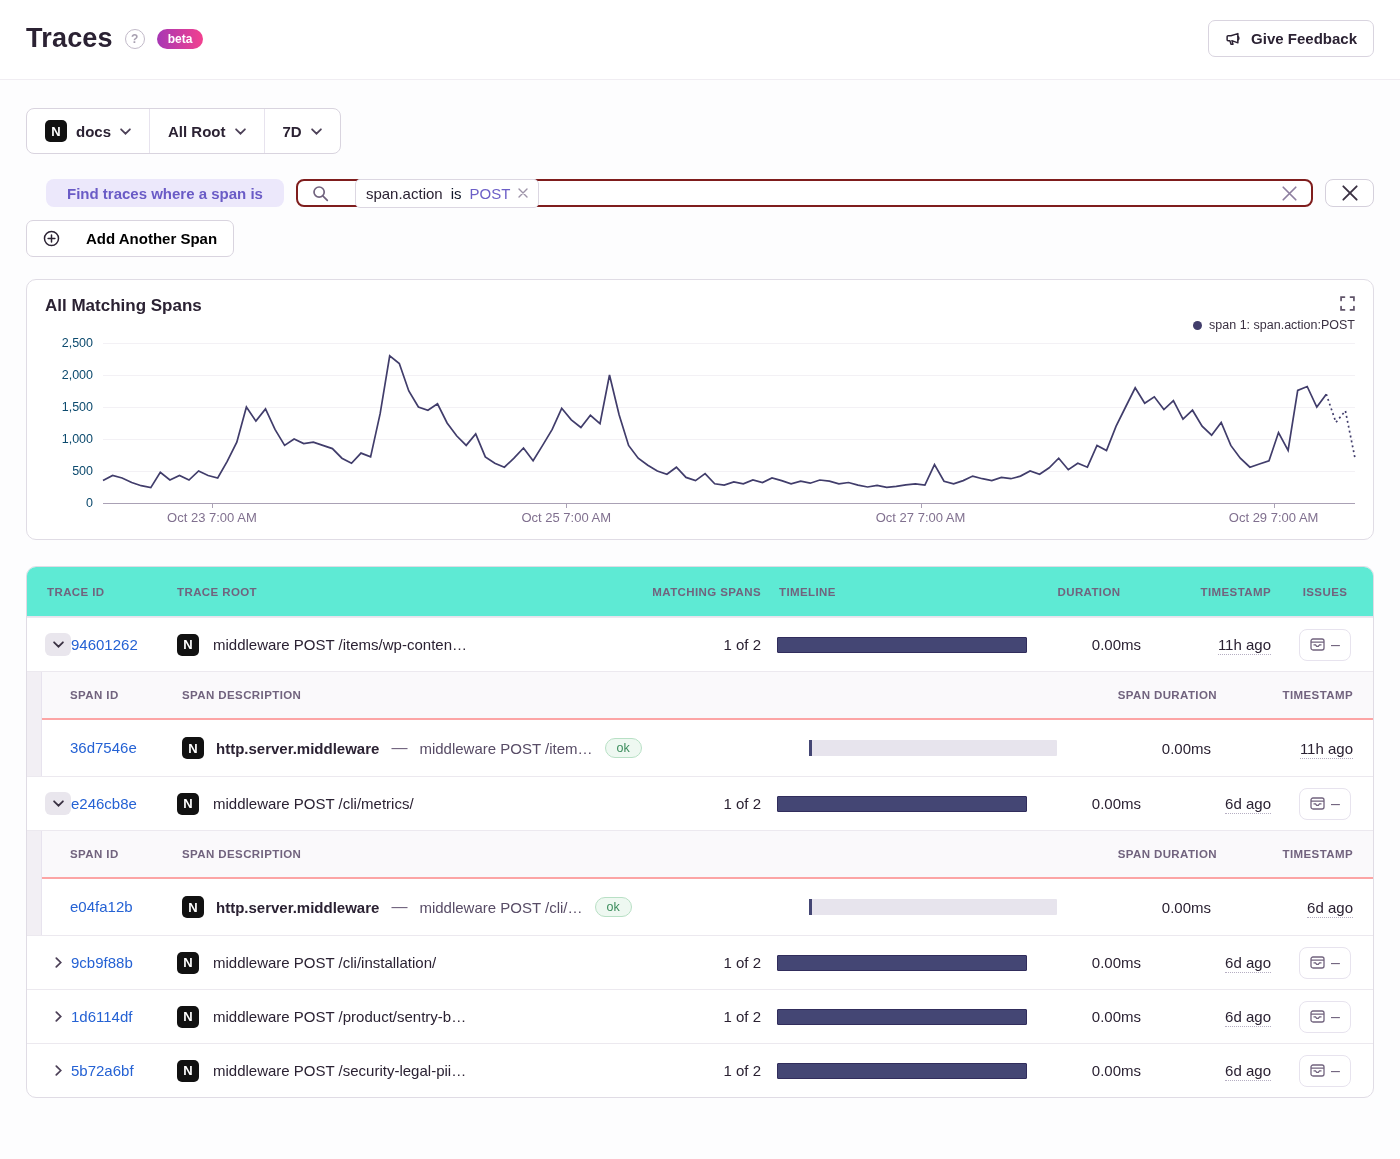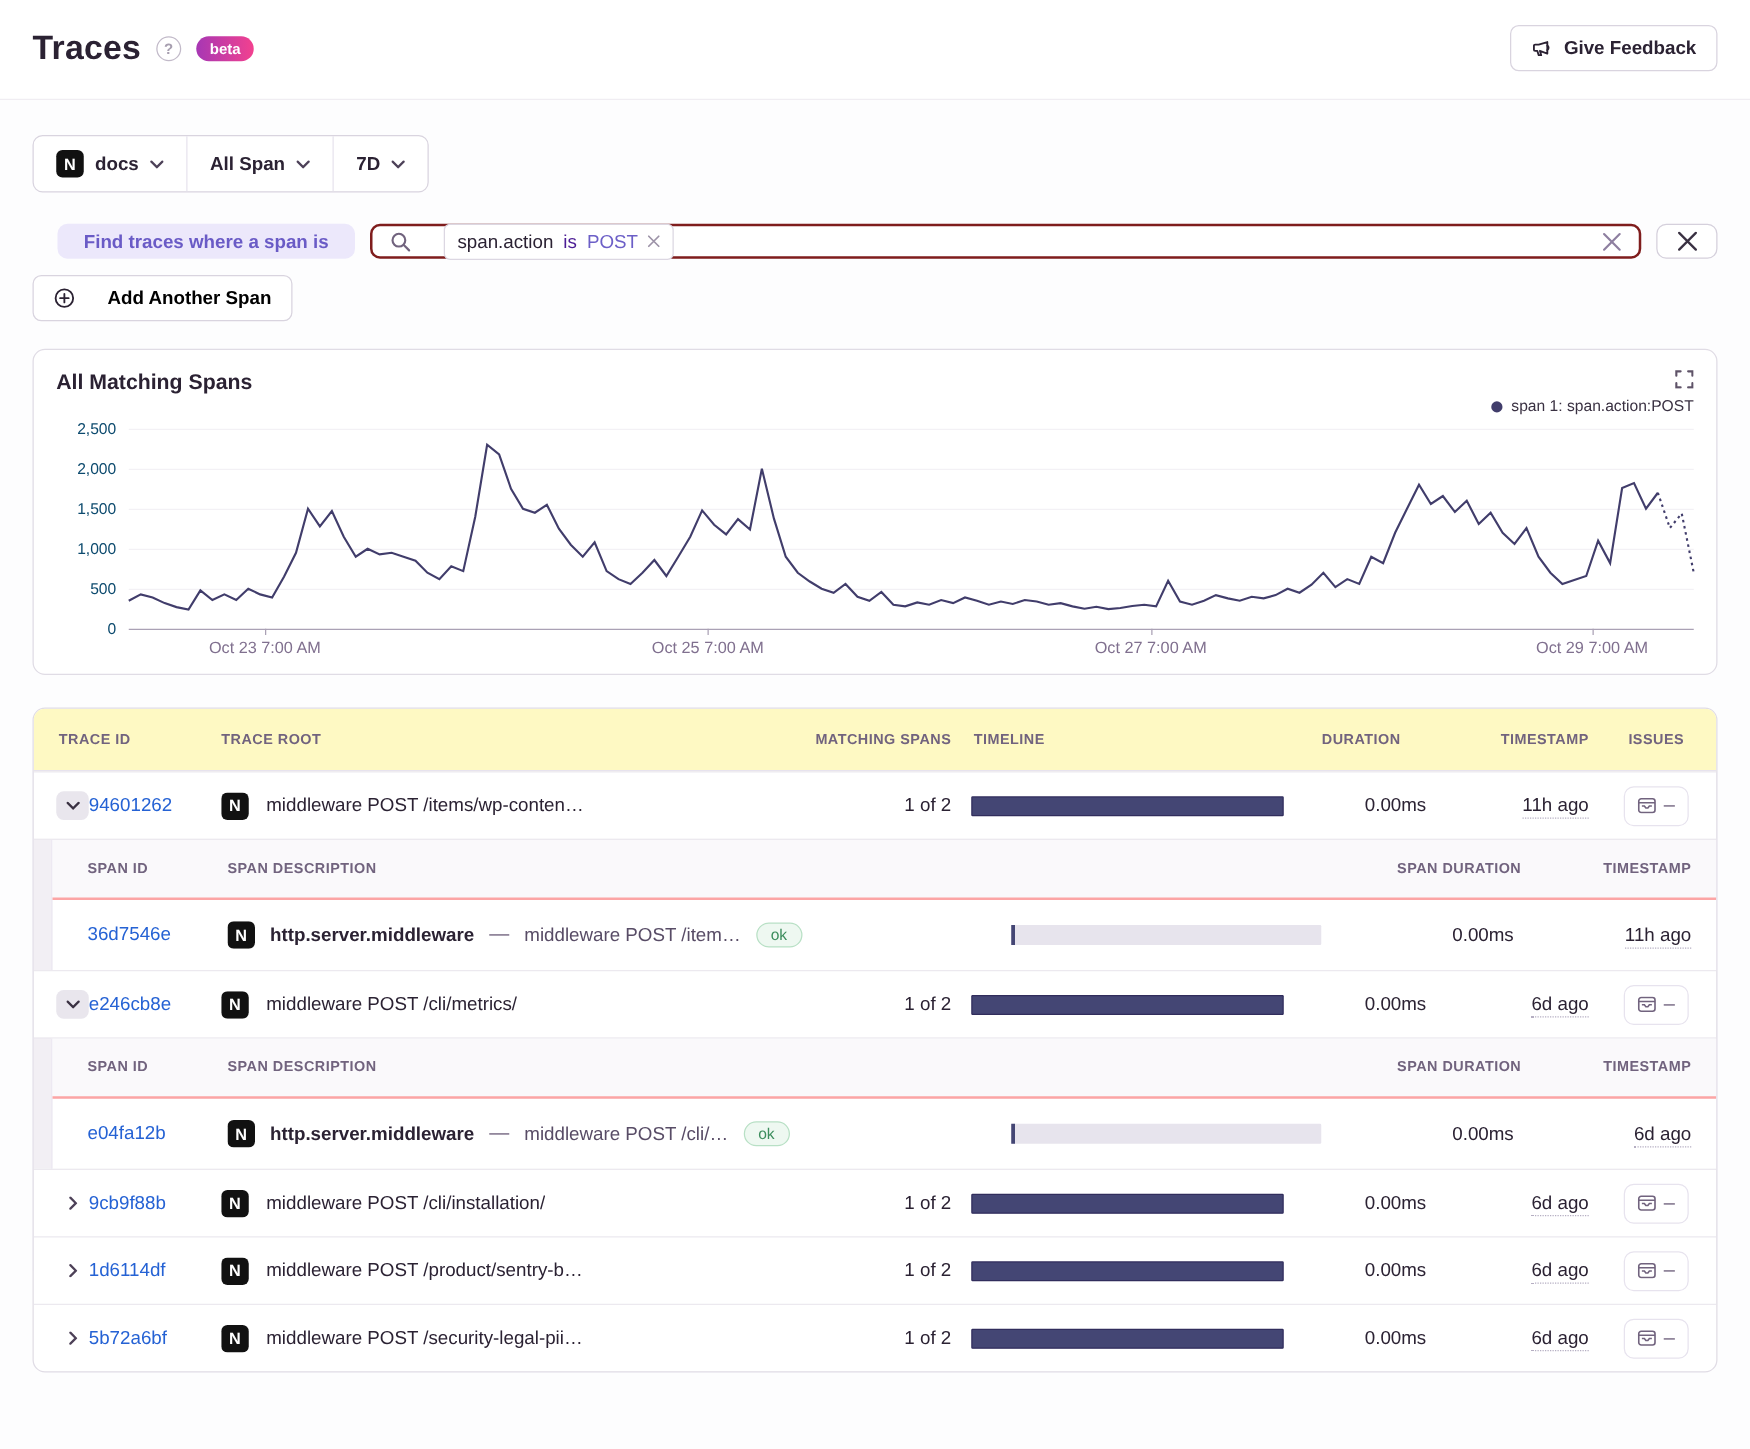--- a/index.html
+++ b/index.html
@@ -33,21 +33,21 @@
 
   
   .search-row { margin-top:25px; display:flex; align-items:stretch; gap:12px;padding-left:20px; }
   .where-chip { background:#ece8fb; color:#6a5bc6; font-size:15px; font-weight:700;
     border-radius:8px; padding:0 21px; display:flex; align-items:center; }
   .searchbar { flex:1; background:#fff; border:2px solid #7f1d1d; border-radius:8px;
     height:28px; display:flex; align-items:center; padding:0 14px; gap:26px; }
   .search-token { display:flex; align-items:center; gap:8px; border:1px solid #dcd7e2;
     border-radius:5px; padding:5px 10px; font-size:15px; background:#fff; }
   .tok-key { color:#2b2233; }
-  .tok-op { color:#4c1d95; }
+  .tok-op { color:#0f172a; }
   .tok-val { color:#6c5fc7; }
   .tok-x { color:#9d93a8; cursor:pointer; display:flex; }
   .search-spacer { flex:1; }
   .search-clear { color:#8e7fa0; cursor:pointer; display:flex; }
   .close-btn { width:49px; background:#fff; border:1px solid #d5d0dc; border-radius:8px;
     display:flex; align-items:center; justify-content:center; cursor:pointer; color:#3a3142; }
 
   .add-span-btn { margin-top:13px; display:inline-flex; align-items:center; gap:26px;
     background:#fff; border:1px solid #d9d4df; border-radius:7px; padding:9px 16px;
     font-size:15px; font-weight:700; cursor:pointer; }
@@ -70,21 +70,21 @@
   .xlabels { position:relative; margin-left:58px; height:26px; }
   .xlabel { position:absolute; top:7px; transform:translateX(-50%);
     font-size:13px; color:#80708f; white-space:nowrap; }
   .chart-svg { position:absolute; inset:0; overflow:visible; }
 
   
   .trace-table { margin-top:26px; background:#fff; border:1px solid #e0dce5;
     border-radius:10px; overflow:hidden; }
   .t-grid { display:grid; align-items:center;
     grid-template-columns:150px 1fr 120px 270px 110px 130px 96px; }
-  .t-head { background:#fef9c3; height:50px; border-bottom:1px solid #e7e3ee; }
+  .t-head { background:#5eead4; height:50px; border-bottom:1px solid #e7e3ee; }
   .th { font-size:11.5px; font-weight:700; color:#71637e; text-transform:uppercase; letter-spacing:.4px; }
   .trow { height:54px; border-top:1px solid #ece9ef; }
   .trow:first-of-type { border-top:none; }
   .c-id { display:flex; align-items:center; padding-left:18px; }
   .chev-btn { width:26px; height:23px; border-radius:6px; background:#e9e6ed;
     display:flex; align-items:center; justify-content:center; cursor:pointer; color:#3a3142; }
   .chev-plain { width:26px; display:flex; align-items:center; justify-content:center;
     color:#4d4158; cursor:pointer; }
   .id-link { color:var(--link); font-size:15px; text-decoration:none; cursor:pointer; }
   .c-root { display:flex; align-items:center; gap:14px; padding-right:12px; overflow:hidden; }
@@ -141,21 +141,21 @@
     <div class="filter-seg">
       <span class="nextjs-icon">N</span>
       <span>docs</span>
       <span class="chev">
         <svg width="11" height="7" viewBox="0 0 10 6" fill="none" stroke="#4d4158" stroke-width="1.6" stroke-linecap="round">
             <path d="M1 1l4 4 4-4"></path>
           </svg>
       </span>
     </div>
     <div class="filter-seg">
-      <span>All Span</span>
+      <span>All Root</span>
       <span class="chev">
         <svg width="11" height="7" viewBox="0 0 10 6" fill="none" stroke="#4d4158" stroke-width="1.6" stroke-linecap="round">
             <path d="M1 1l4 4 4-4"></path>
           </svg>
       </span>
     </div>
     <div class="filter-seg">
       <span>7D</span>
       <span class="chev">
         <svg width="11" height="7" viewBox="0 0 10 6" fill="none" stroke="#4d4158" stroke-width="1.6" stroke-linecap="round">

